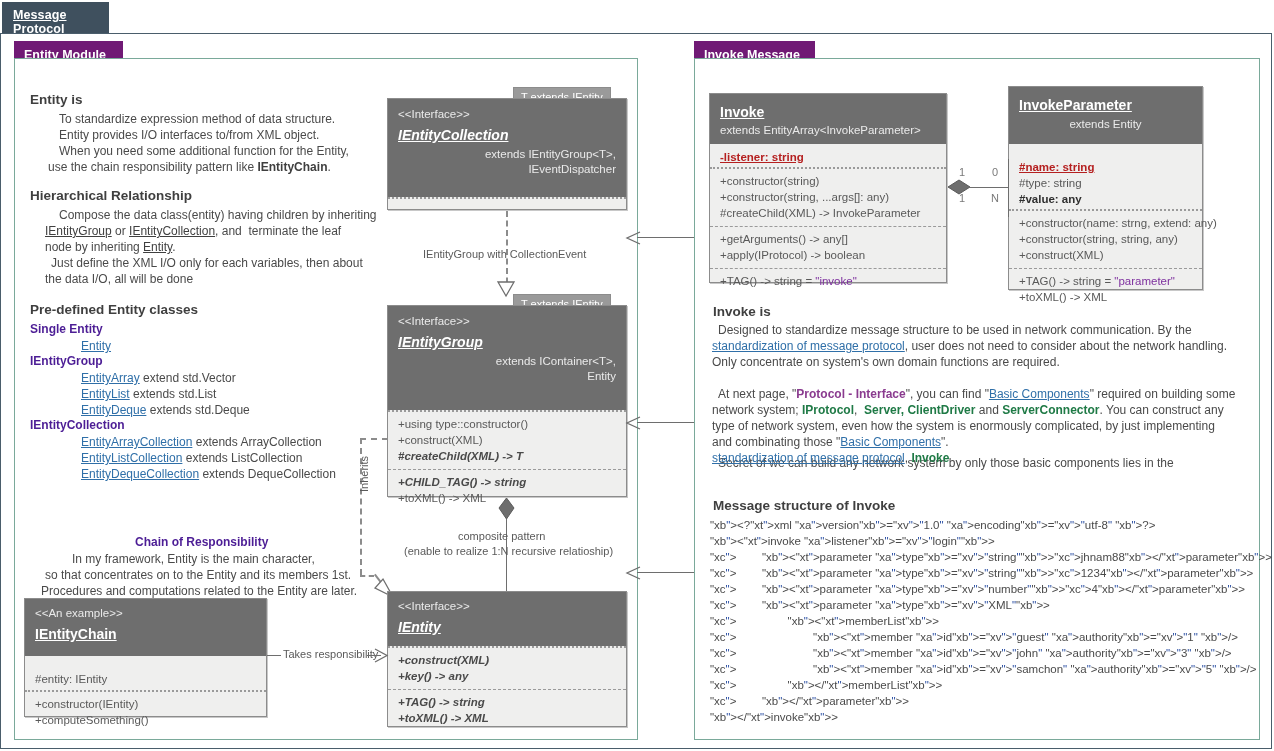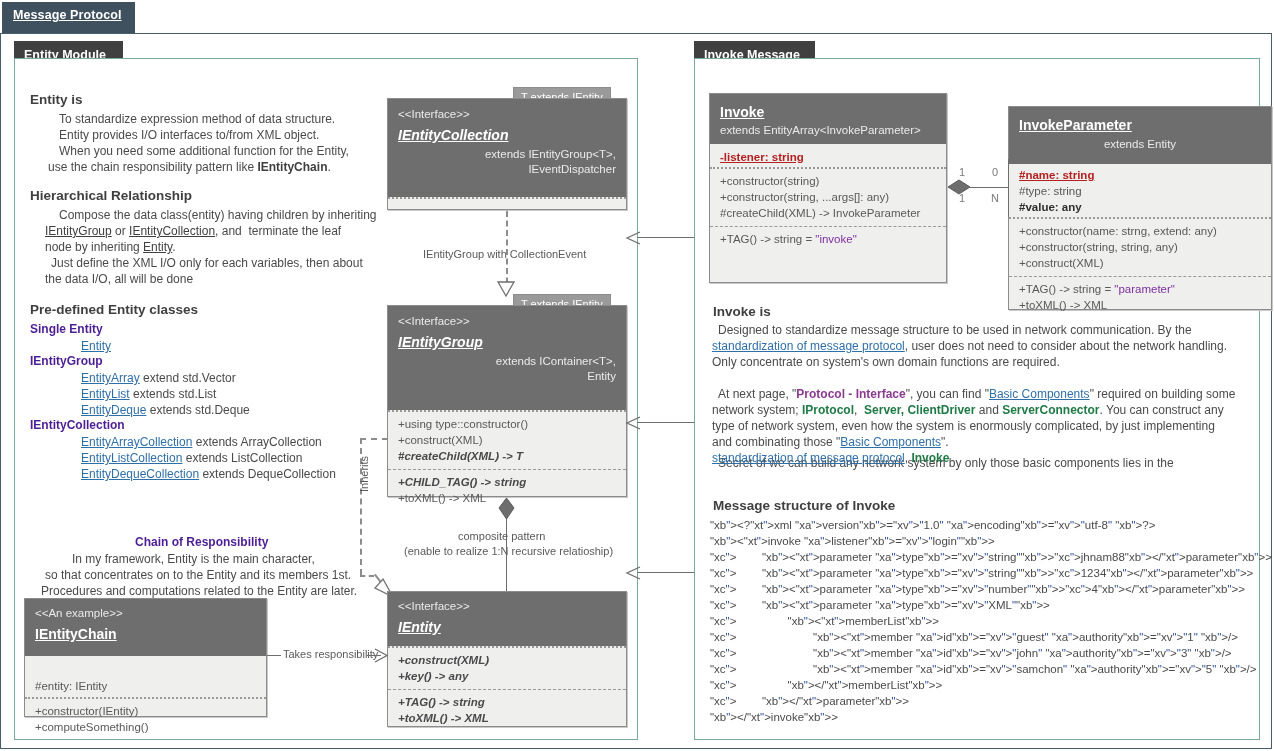--- a/index.html
+++ b/index.html
@@ -3,30 +3,30 @@
 <meta charset="utf-8">
 <style>
   html,body{margin:0;padding:0;background:#fff;}
   body{width:1274px;height:751px;position:relative;overflow:hidden;
        font-family:"Liberation Sans","DejaVu Sans",sans-serif;
        color:#4a4a4a;-webkit-font-smoothing:antialiased;}
 
   
   #page-frame{position:absolute;left:0;top:33px;width:1272px;height:716px;
               border:1px solid #4a5d6b;box-sizing:border-box;background:#fff;}
-  #tab-message-protocol{position:absolute;left:2px;top:2px;width:133px;height:31px;
+  #tab-message-protocol{position:absolute;left:2px;top:2px;width:107px;height:31px;
               background:#3f505e;box-sizing:border-box;}
   #tab-message-protocol .tab-label{position:absolute;left:11px;top:6px;
               font-size:12.5px;font-weight:bold;color:#ffffff;
               text-decoration:underline;letter-spacing:.1px;}
 
   
   .module-panel{position:absolute;box-sizing:border-box;background:#fff;
                 border:1px solid #7aa99a;}
-  .module-tab{position:absolute;background:#404040;box-sizing:border-box;}
+  .module-tab{position:absolute;background:#701a75;box-sizing:border-box;}
   .module-tab .tab-label{position:absolute;left:10px;top:7px;font-size:12.5px;
                 font-weight:bold;color:#ffffff;text-decoration:underline;}
 
   #panel-entity-module{left:14px;top:58px;width:624px;height:682px;}
   #tab-entity-module{left:14px;top:41px;width:109px;height:30px;}
   #panel-invoke-message{left:694px;top:58px;width:566px;height:682px;}
   #tab-invoke-message{left:694px;top:41px;width:121px;height:30px;}
 
   
   .txt{position:absolute;font-size:12px;line-height:16px;white-space:pre;}
@@ -189,21 +189,21 @@
     <div class="mem it">+TAG() -&gt; string</div>
     <div class="mem it">+toXML() -&gt; XML</div>
   </div>
 </div>
 
 <div class="uml" style="left:24px;top:598px;width:243px;height:119px;">
   <div class="uml-head" style="height:57px;padding-top:7px;">
     <div class="uml-stereo">&lt;&lt;An example&gt;&gt;</div>
     <div class="uml-name np">IEntityChain</div>
   </div>
-  <div class="uml-sec" style="padding-top:22px;padding-bottom:3px;">
+  <div class="uml-sec" style="padding-top:15px;padding-bottom:3px;">
     <div class="mem">#entity: IEntity</div>
   </div>
   <div class="uml-sec sep-dot">
     <div class="mem">+constructor(IEntity)</div>
     <div class="mem">+computeSomething()</div>
   </div>
 </div>
 
 <div class="ln lnh" style="left:267px;top:655px;width:34px;"></div>
 <div class="conn-label" style="left:281px;top:648px;background:#fff;padding:0 2px;">Takes responsibility</div>
@@ -237,30 +237,34 @@
   </div>
   <div class="uml-sec" style="padding-top:5px;padding-bottom:2px;">
     <div class="mem red">-listener: string</div>
   </div>
   <div class="uml-sec sep-dot">
     <div class="mem">+constructor(string)</div>
     <div class="mem">+constructor(string, ...args[]: any)</div>
     <div class="mem">#createChild(XML) -&gt; InvokeParameter</div>
   </div>
   <div class="uml-sec sep-dash">
+    <div class="mem">+getArguments() -&gt; any[]</div>
+    <div class="mem">+apply(IProtocol) -&gt; boolean</div>
+  </div>
+  <div class="uml-sec sep-dash">
     <div class="mem"><span>+TAG() -&gt; string = </span><span class="str">"invoke"</span></div>
   </div>
 </div>
 
-<div class="uml" style="left:1008px;top:86px;width:264px;height:204px;margin-top:20px;">
+<div class="uml" style="left:1008px;top:86px;width:195px;height:204px;">
   <div class="uml-head" style="height:57px;padding-top:9px;">
     <div class="uml-name np" style="margin-top:0;font-style:normal;">InvokeParameter</div>
     <div class="uml-ext" style="text-align:center;margin-top:2px;">extends Entity</div>
   </div>
-  <div class="uml-sec" style="padding-top:3px;padding-bottom:2px;">
+  <div class="uml-sec" style="padding-top:15px;padding-bottom:2px;">
     <div class="mem red">#name: string</div>
     <div class="mem">#type: string</div>
     <div class="mem dk">#value: any</div>
   </div>
   <div class="uml-sec sep-dot">
     <div class="mem">+constructor(name: strng, extend: any)</div>
     <div class="mem">+constructor(string, string, any)</div>
     <div class="mem">+construct(XML)</div>
   </div>
   <div class="uml-sec sep-dash">

